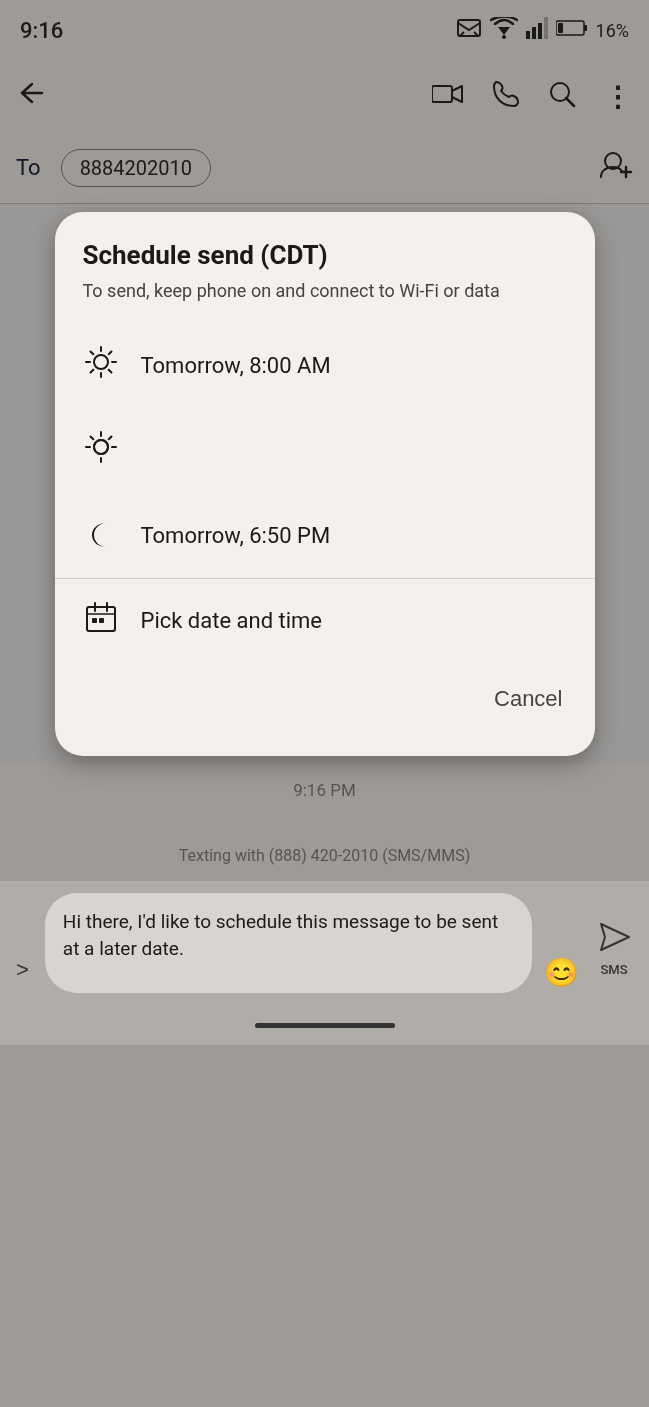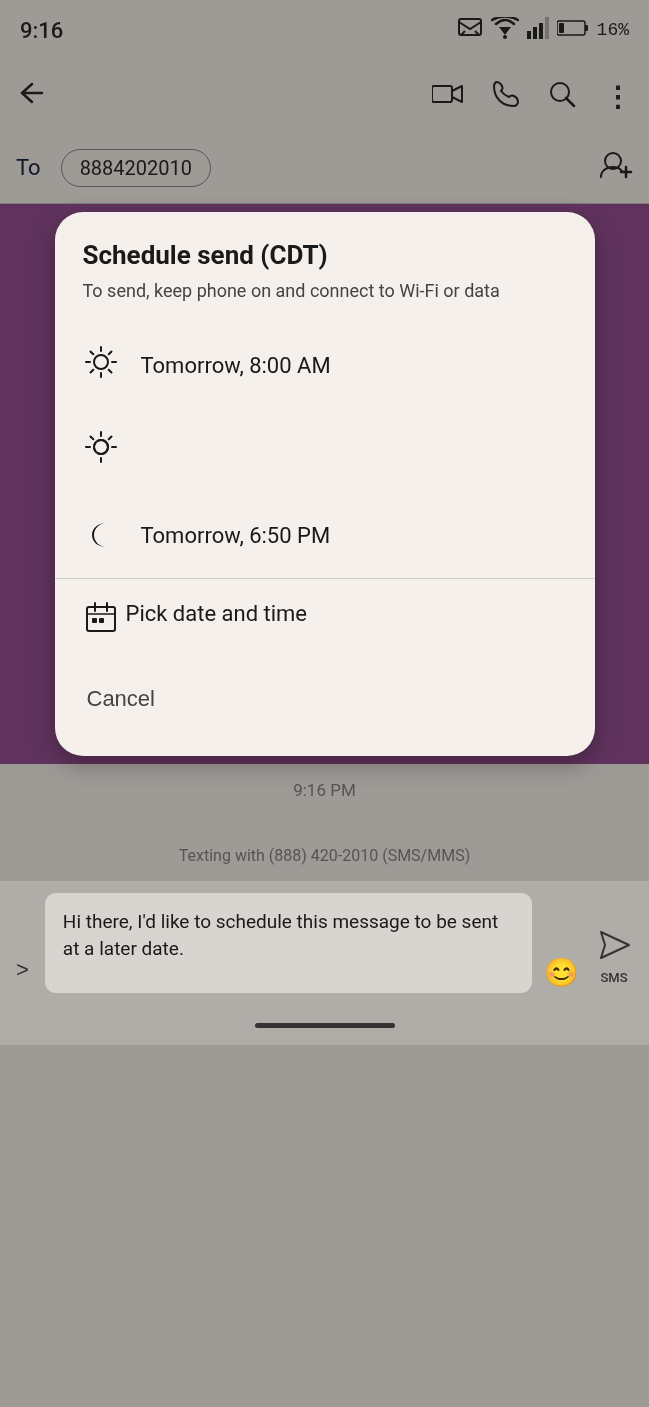--- a/index.html
+++ b/index.html
@@ -27,21 +27,20 @@
     .status-time {
       font-size: 22px;
       font-weight: 500;
       color: #1a1a1a;
     }
 
     .status-icons {
       display: flex;
       align-items: center;
       gap: 8px;
-      font-family: Liberation Mono, monospace;
     }
 
     .status-icons span {
       font-size: 18px;
       color: #1a1a1a;
     }
 
     .battery-text {
       font-size: 18px;
       color: #1a1a1a;
@@ -105,21 +104,21 @@
     .to-add-contact {
       margin-left: auto;
       font-size: 28px;
       color: #1a1a1a;
     }
 
     
     .main-content {
       width: 100%;
       height: 560px;
-      background-color: #701a75;
+      background-color: #e5e5e5;
       position: relative;
     }
 
     
     .modal-overlay {
       position: absolute;
       top: 0;
       left: 0;
       width: 100%;
       height: 100%;
@@ -182,28 +181,29 @@
     }
 
     .dialog-divider {
       height: 1px;
       background-color: rgba(0,0,0,0.15);
       margin: 0;
     }
 
     .dialog-pick-option {
       display: flex;
-      align-items: flex-start;
+      align-items: center;
       padding: 22px 28px;
       cursor: pointer;
-      gap: 7px;
+      gap: 22px;
     }
 
     .dialog-cancel {
       display: flex;
+      justify-content: flex-end;
       padding: 16px 28px 24px 28px;
     }
 
     .cancel-btn {
       font-size: 22px;
       color: #444;
       background: none;
       border: none;
       cursor: pointer;
       font-weight: 500;
@@ -263,21 +263,21 @@
       min-height: 100px;
       border: none;
       outline: none;
       resize: none;
     }
 
     .send-btn-area {
       display: flex;
       flex-direction: column;
       align-items: center;
-      margin-bottom: 8px;
+      margin-bottom: 16px;
     }
 
     .send-icon {
       width: 46px;
       height: 46px;
       display: flex;
       flex-direction: column;
       align-items: center;
       justify-content: center;
       cursor: pointer;
@@ -477,21 +477,21 @@
   </div>
 </div>
 
 <div class="message-area">
   <div class="timestamp-center">9:16 PM</div>
   <div class="texting-with">Texting with (888) 420-2010 (SMS/MMS)</div>
 </div>
 
 <div class="message-input-area">
   <button class="expand-btn">&gt;</button>
-  <div class="message-bubble-input" style="background-color: #d8d4d0; border-radius: 11px; padding: 16px 18px; font-size: 19px; color: #1a1a1a; line-height: 1.4; min-height: 100px; display: flex; align-items: flex-start;">Hi there, I'd like to schedule this message to be sent at a later date.</div>
+  <div class="message-bubble-input" style="background-color: #d8d4d0; border-radius: 32px; padding: 16px 18px; font-size: 19px; color: #1a1a1a; line-height: 1.4; min-height: 100px; display: flex; align-items: flex-start;">Hi there, I'd like to schedule this message to be sent at a later date.</div>
   <span style="font-size:28px; cursor:pointer; margin-bottom: 4px;">😊</span>
   <div class="send-btn-area">
     <div class="send-icon">
       <svg width="34" height="30" viewBox="0 0 34 30">
         <polygon points="4,2 32,15 4,28 8,15" fill="none" stroke="#333" stroke-width="2" stroke-linejoin="round"></polygon>
         <line x1="8" y1="15" x2="32" y2="15" stroke="#333" stroke-width="0"></line>
       </svg>
     </div>
     <span class="send-label">SMS</span>
   </div>

